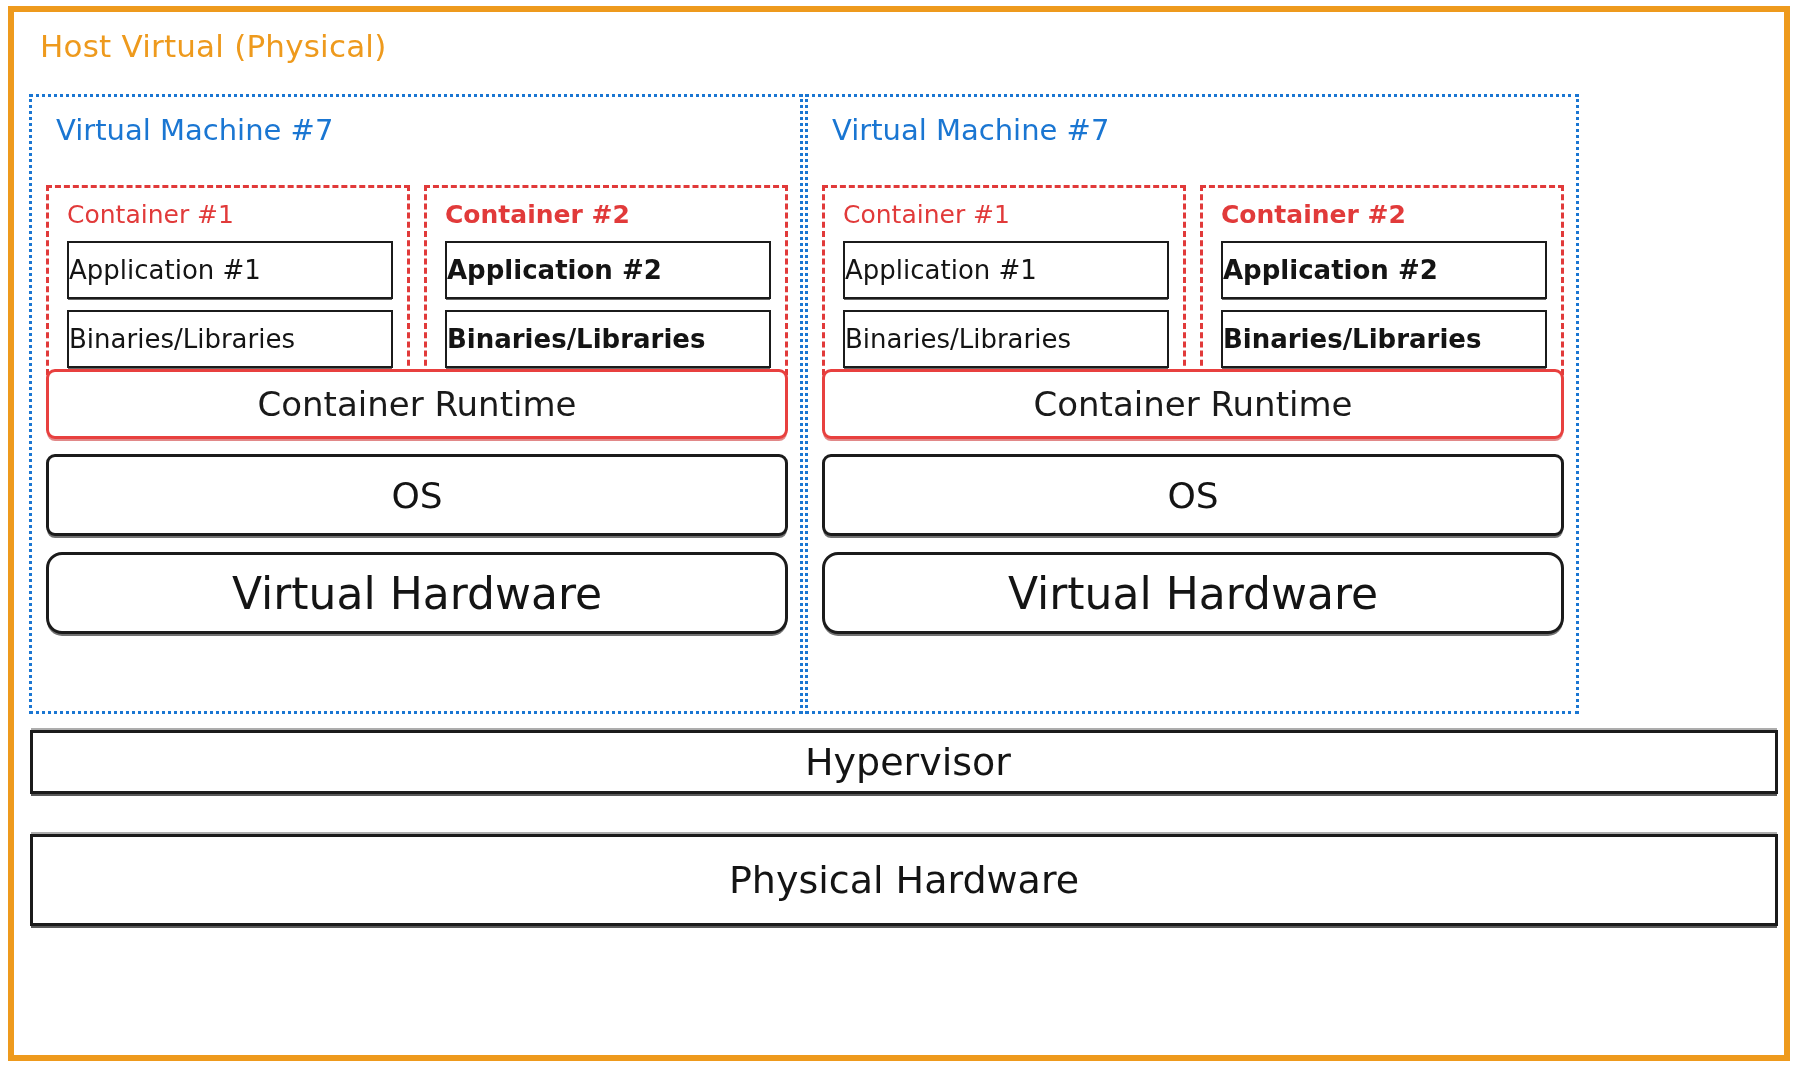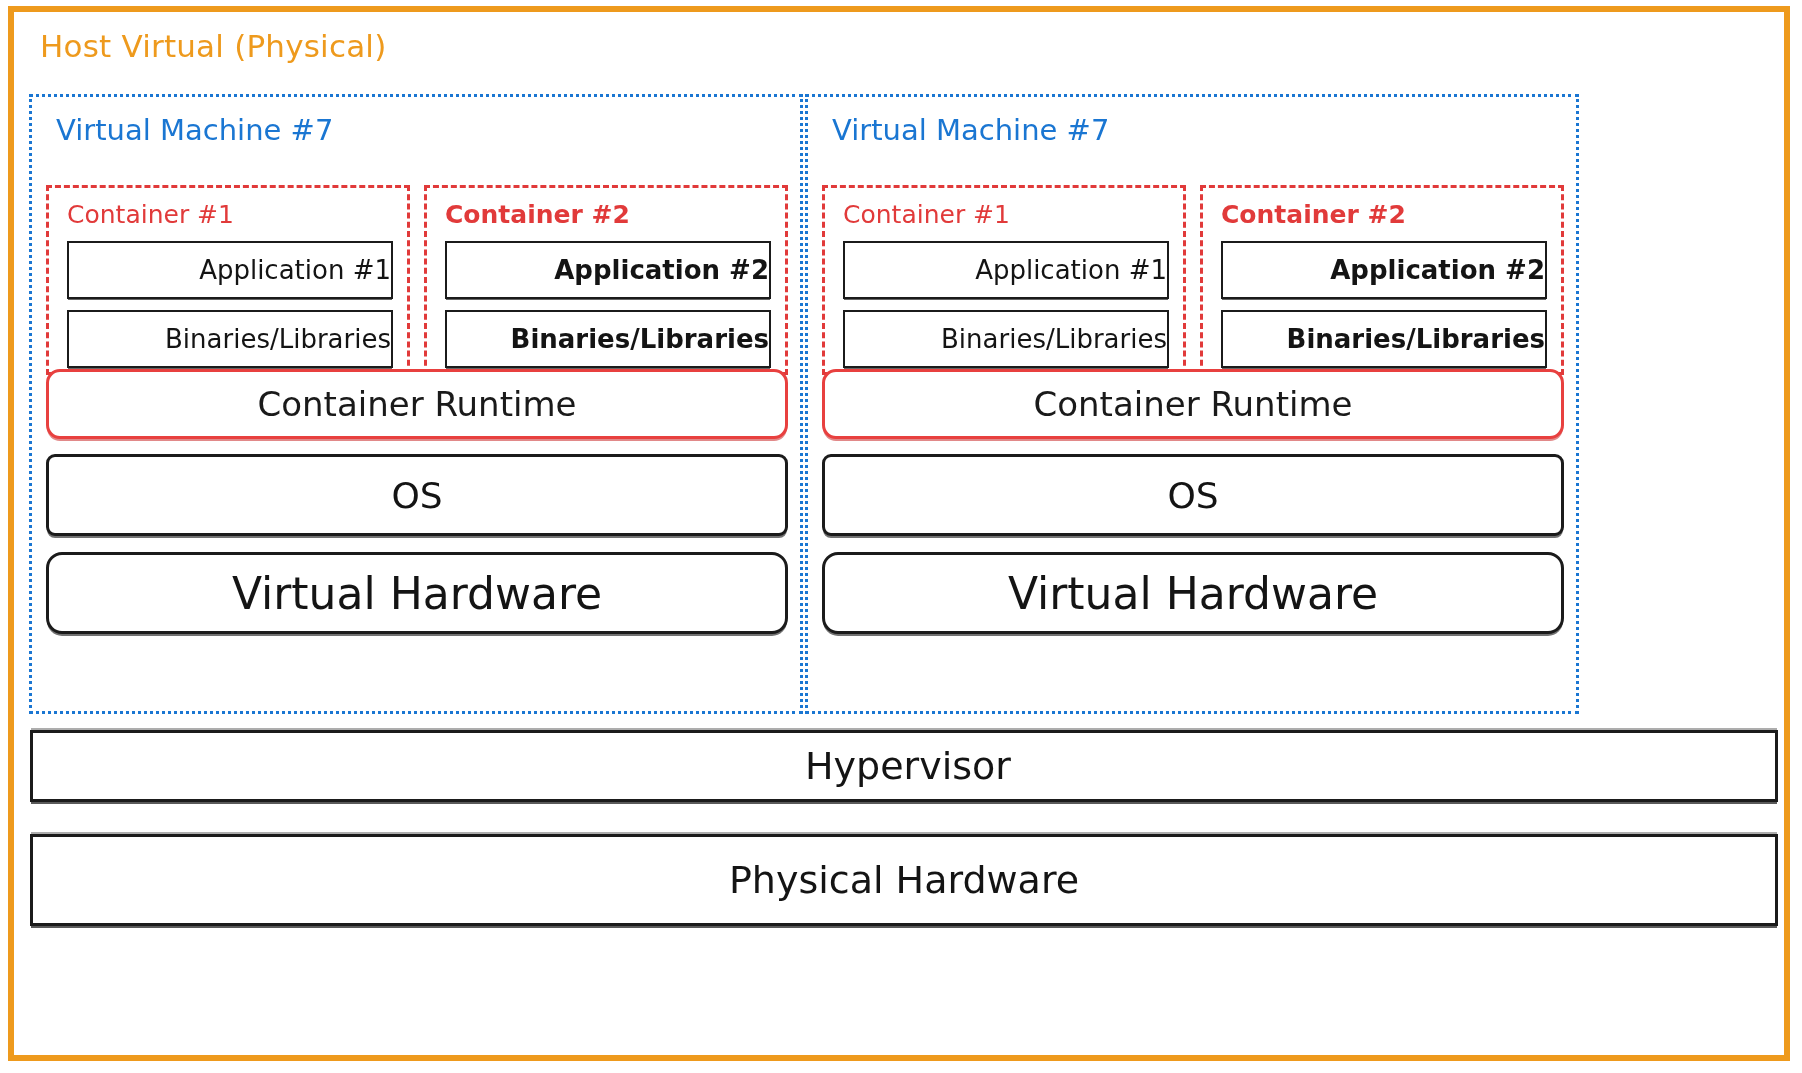--- a/index.html
+++ b/index.html
@@ -82,21 +82,21 @@
   
   .inner-box {
     position: absolute;
     left: 18px;
     width: 326px;
     height: 58px;
     border: 2.5px solid #1b1b1b;
     box-sizing: border-box;
     display: flex;
     align-items: center;
-    justify-content: flex-end;
+    justify-content: flex-start;
     background: #fff;
     box-shadow: 0 2px 0 -1px rgba(20,20,20,0.65);
   }
   .inner-box span {
     font-size: 26px;
     color: #141414;
     white-space: nowrap;
   }
   .inner-app { top: 53px; }
   .inner-bin { top: 122px; }
@@ -113,21 +113,21 @@
     background: #fff;
   }
   .stack-row span {
     white-space: nowrap;
   }
 
   .row-runtime {
     top: 272px;
     height: 70px;
     border: 3px solid #E8403F;
-    border-radius: 14px;
+    border-radius: 9px;
     box-shadow: 0 3px 0 -1px rgba(200,40,40,0.55);
   }
   .row-runtime span { font-size: 34px; color: #1a1a1a; }
 
   .row-os {
     top: 357px;
     height: 82px;
     border: 3px solid #1b1b1b;
     border-radius: 9px;
     box-shadow: 0 3px 0 -1px rgba(20,20,20,0.6);
@@ -155,21 +155,21 @@
     align-items: center;
     justify-content: center;
     box-shadow: 0 3px 0 -1px rgba(20,20,20,0.7),
                 0 -3px 0 -1px rgba(20,20,20,0.35);
   }
   .base-row span {
     font-size: 38px;
     color: #141414;
     white-space: nowrap;
   }
-  .row-hypervisor { top: 718px; height: 72px; padding-left: 8px; }
+  .row-hypervisor { top: 718px; height: 64px; padding-left: 8px; }
   .row-physical   { top: 822px; height: 92px; }
 </style>
 </head>
 <body>
 
 <div class="host-frame">
 
   <div class="host-title">Host Virtual (Physical)</div>
 
   <div class="vm vm-left">

